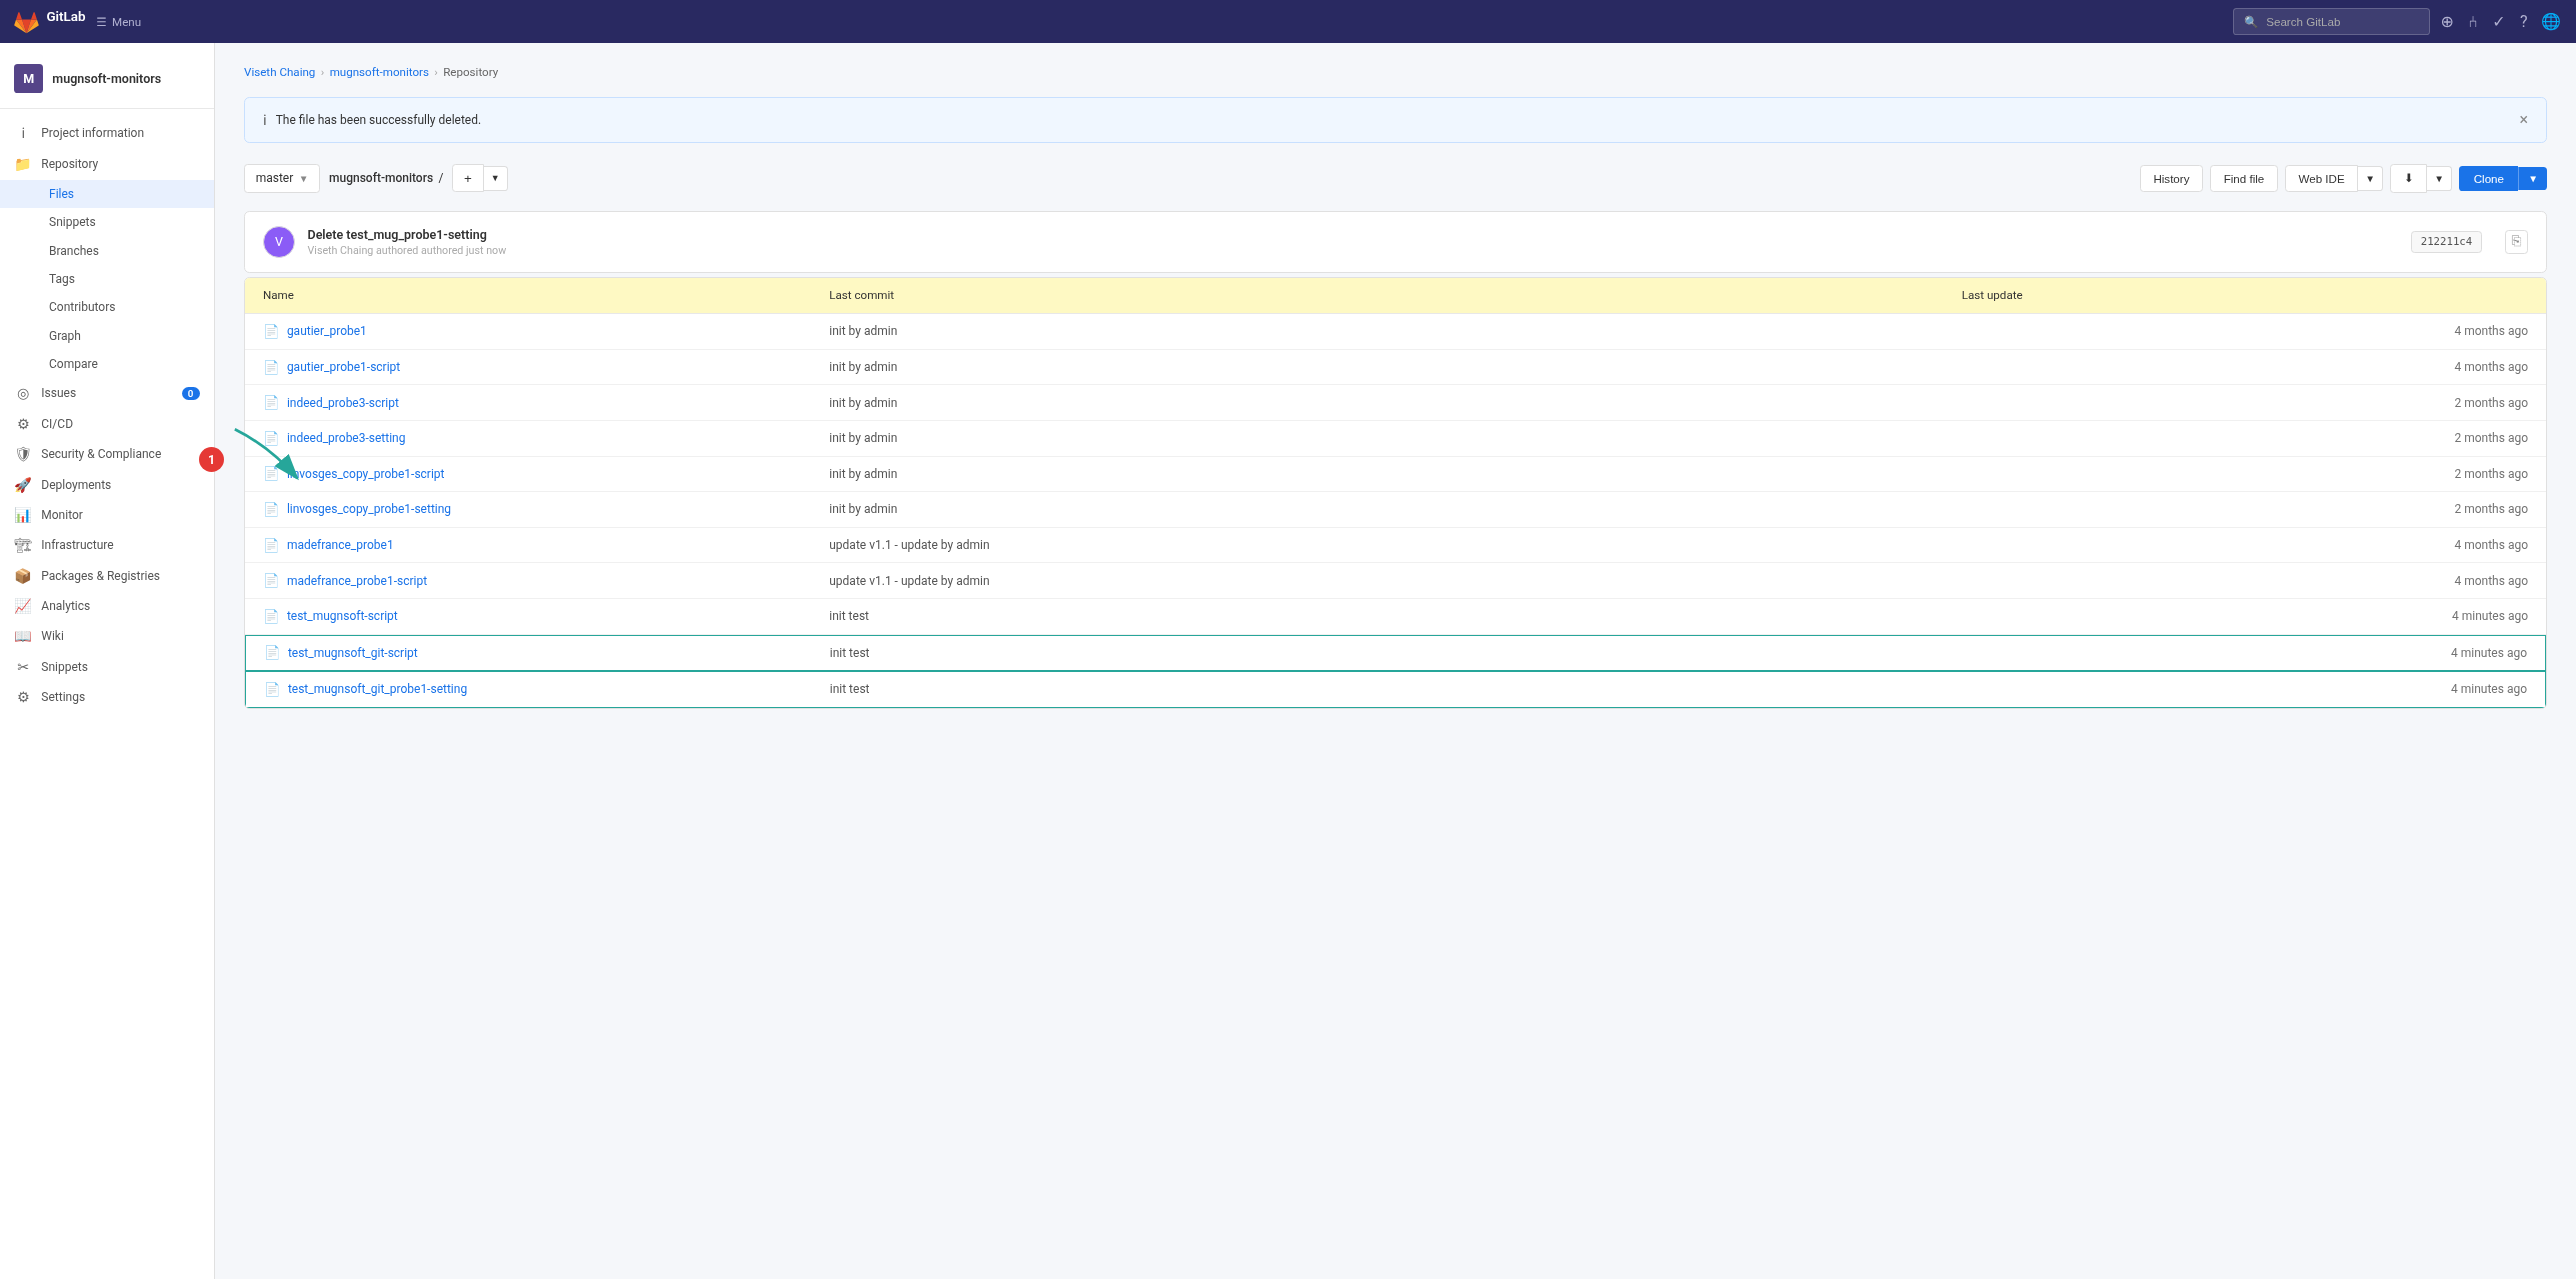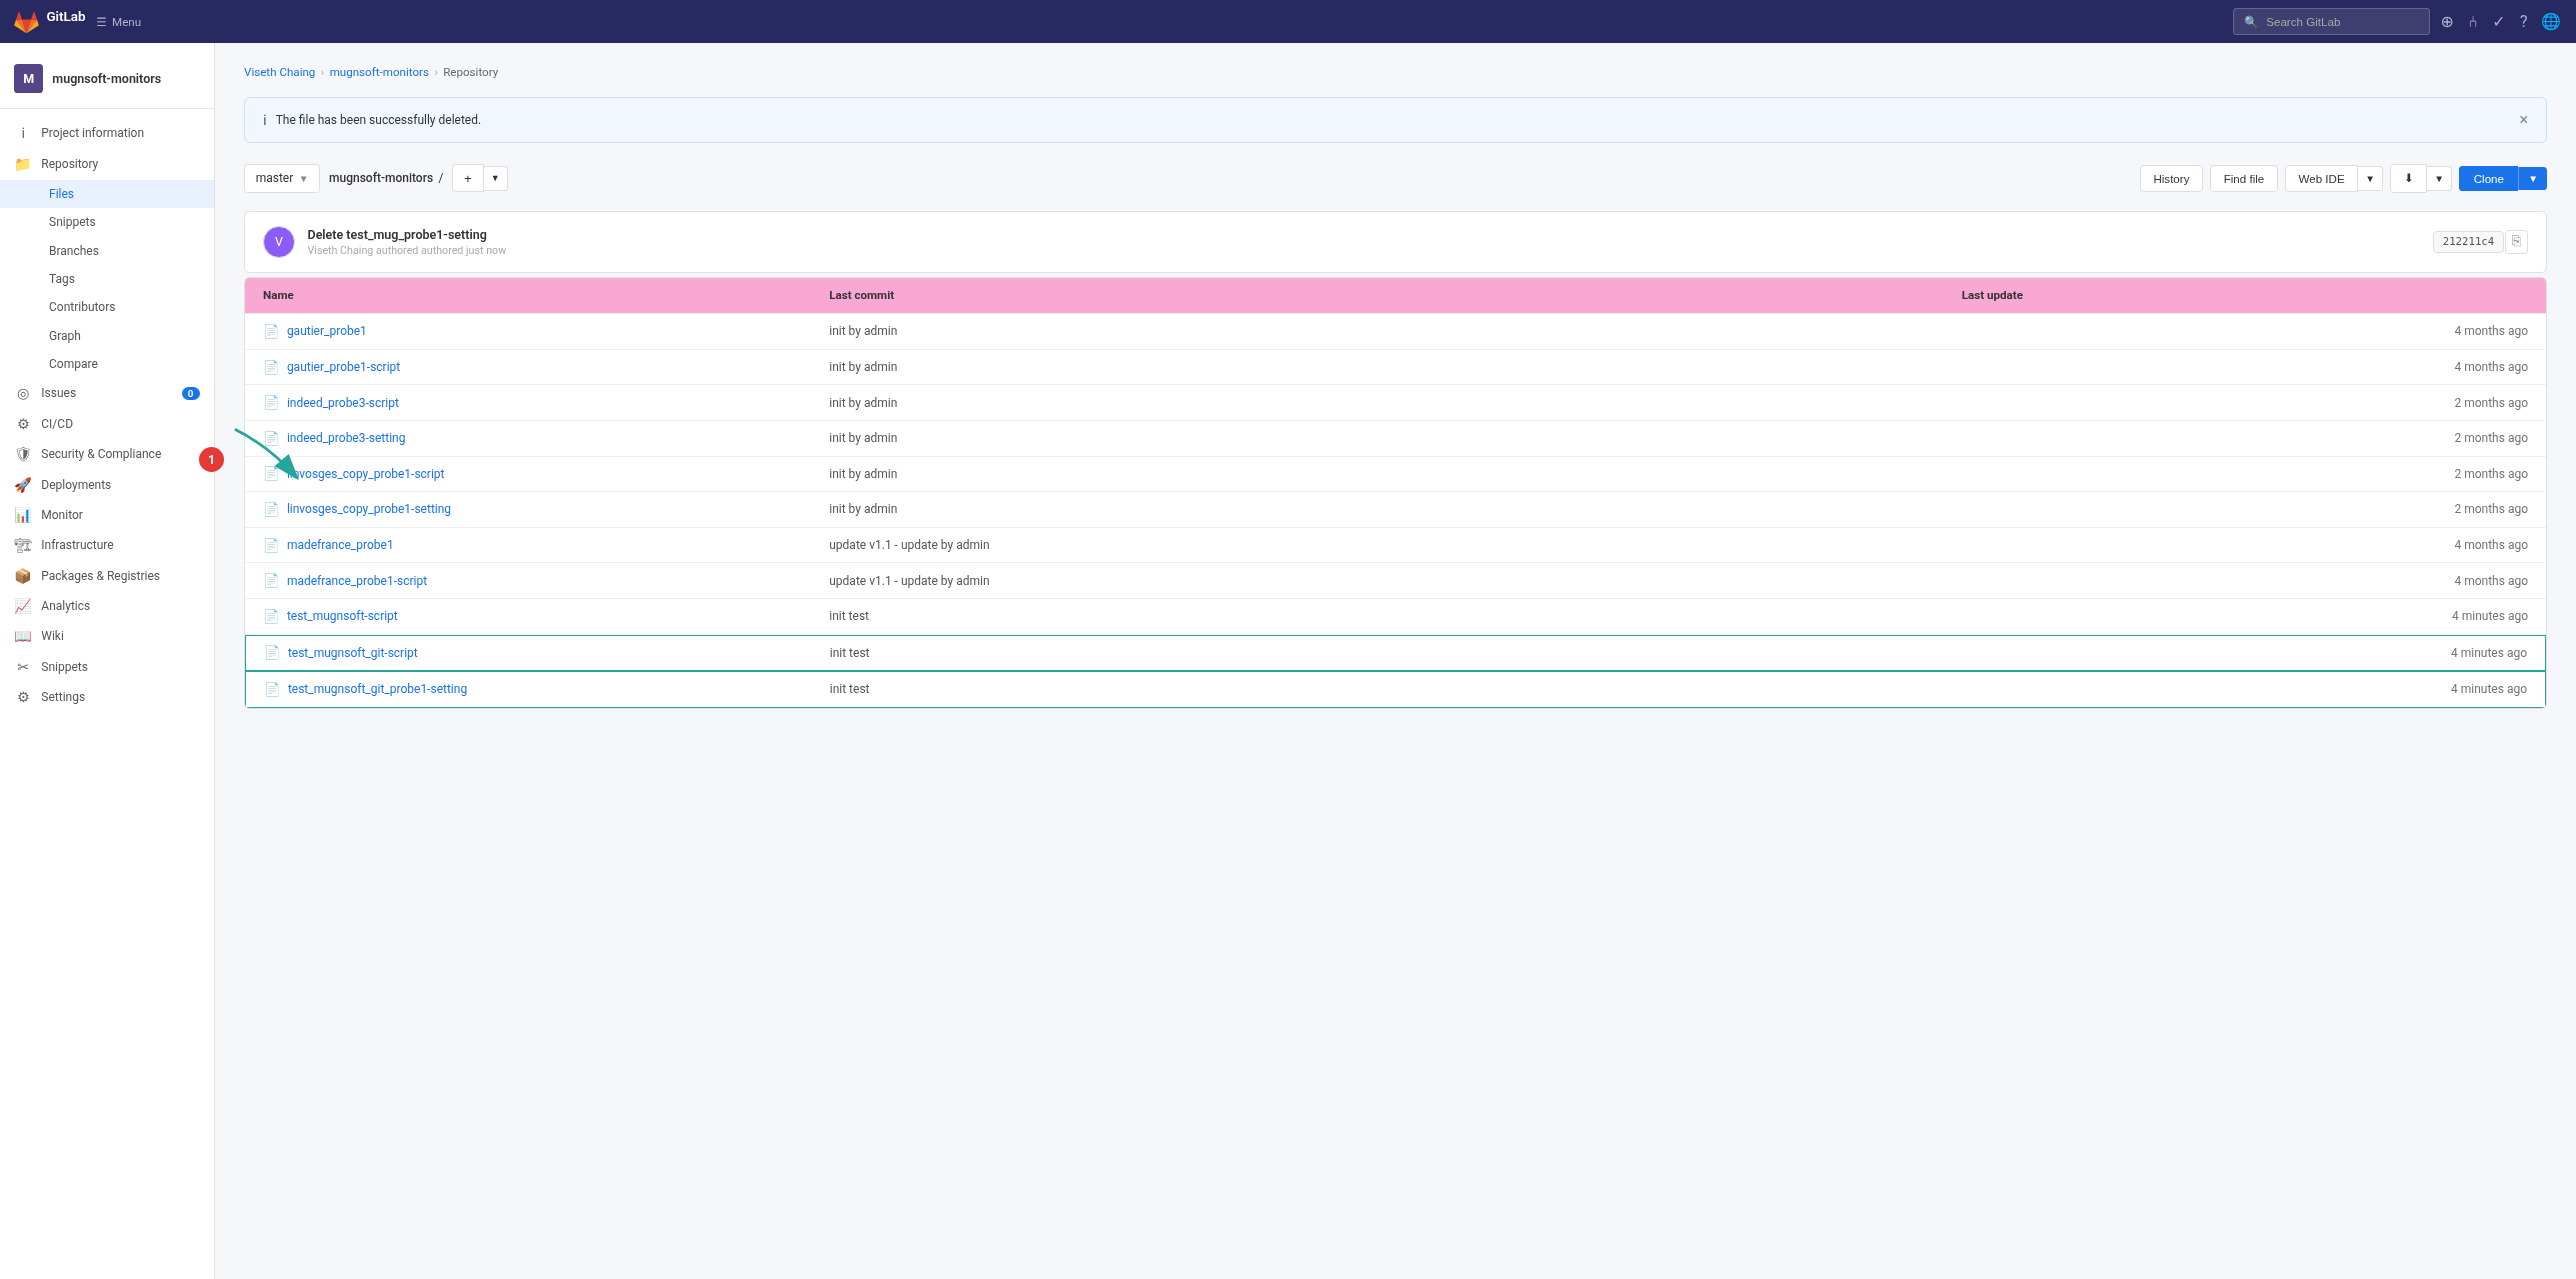--- a/index.html
+++ b/index.html
@@ -245,21 +245,21 @@
       flex-shrink: 0;
       border: 1.8px solid #ddd;
     }
     .commit-message { font-weight: 600; font-size: 12.5px; color: #333; }
     .commit-author { font-size: 10.7px; color: #666; margin-top: 1.8px; }
     .commit-author span { color: #aaa; }
     .commit-hash {
       margin-left: auto;
       display: flex;
       align-items: center;
-      gap: 1px;
+      gap: 23px;
     }
     .commit-hash-code {
       border: 0.9px solid #ddd;
       border-radius: 3.6px;
       padding: 3.6px 9px;
       font-size: 10.7px;
       font-family: monospace;
       color: #555;
       background: #f8f8f8;
     }
@@ -270,24 +270,24 @@
       background: white;
       border: 0.9px solid #e0e0e0;
       border-radius: 5.4px;
       overflow: hidden;
     }
     .file-table-header {
       display: grid;
       grid-template-columns: 1fr 2fr 1fr;
       padding: 10.7px 18px;
       border-bottom: 0.9px solid #e8e8e8;
-      font-weight: 700;
+      font-weight: 400;
       font-size: 11.6px;
       color: #333;
-      background: #f9a8d4;
+      background: #fef9c3;
     }
     .file-row {
       display: grid;
       grid-template-columns: 1fr 2fr 1fr;
       padding: 9.8px 18px;
       border-bottom: 0.9px solid #f0f0f0;
       align-items: center;
       font-size: 12px;
     }
     .file-row:last-child { border-bottom: none; }

